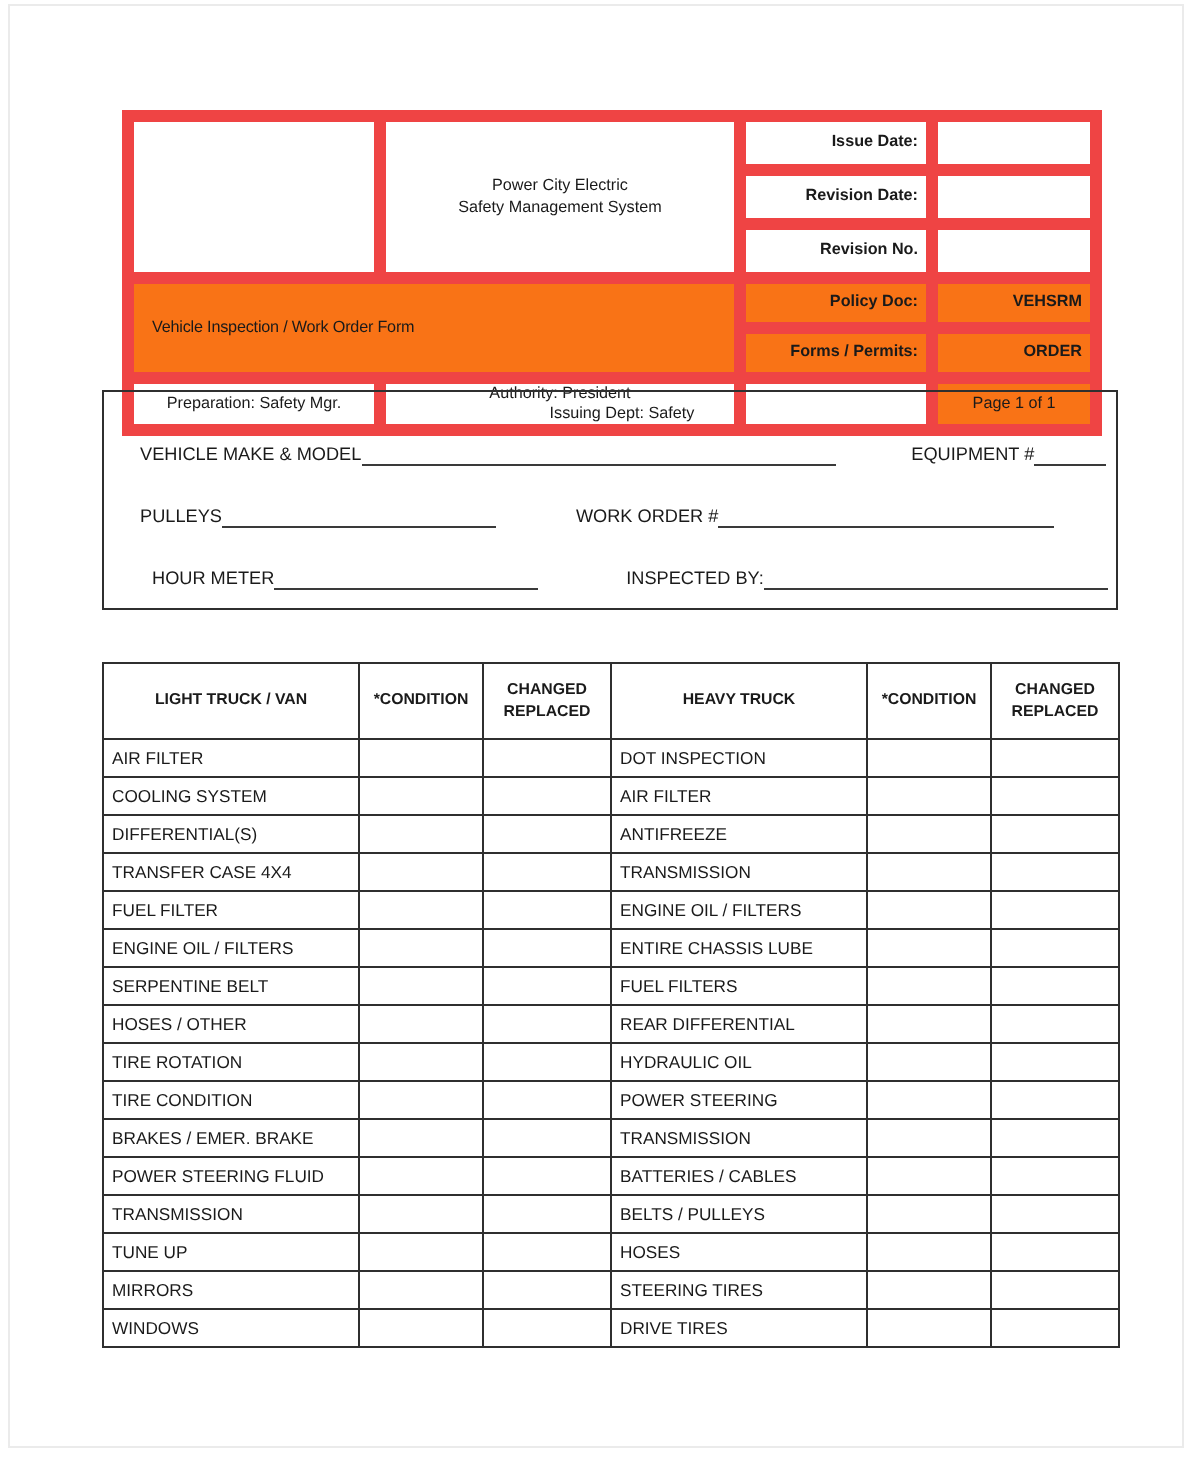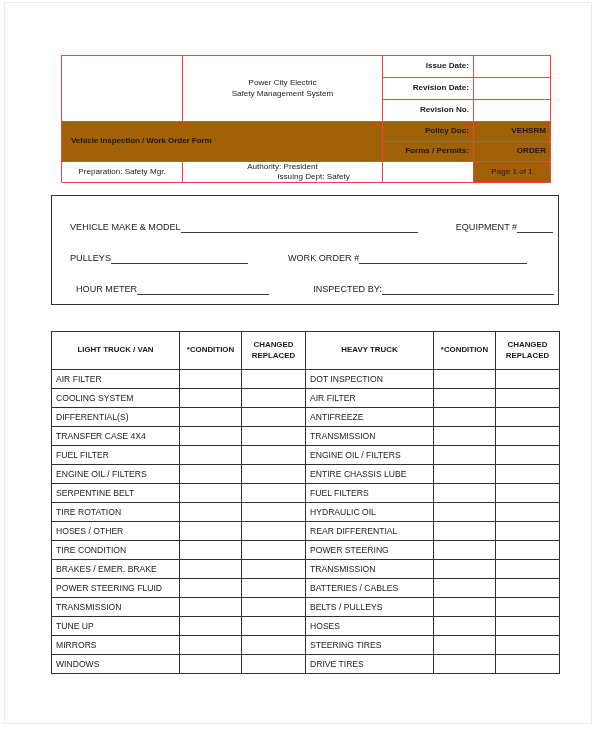--- a/index.html
+++ b/index.html
@@ -31,21 +31,21 @@
   
   #header-table {
     position: absolute;
     left: 56px;
     top: 52px;
     width: 490px;
     border-collapse: collapse;
     table-layout: fixed;
   }
   #header-table td {
-    border: 1px solid #ef4444;
+    border: 6px solid #ef4444;
     padding: 0 4px;
     vertical-align: middle;
     font-size: 8.1px;
     line-height: 1.25;
   }
   .hdr-logo { width: 112px; }
   .hdr-company {
     text-align: center;
     font-size: 10.2px;
     line-height: 1.75;
@@ -55,24 +55,24 @@
     text-align: right;
     font-size: 7.8px;
     font-weight: bold;
   }
   .hdr-val {
     width: 68px;
     text-align: right;
     font-size: 7.8px;
     font-weight: bold;
   }
-  .shaded { background: #a16207; }
+  .shaded { background: #f97316; }
   .hdr-title {
     font-size: 12.6px;
-    font-weight: bold;
+    font-weight: normal;
     padding-left: 9px !important;
     letter-spacing: -0.1px;
   }
   .hdr-foot {
     text-align: center;
     font-size: 7.6px;
     height: 17px;
   }
   .r-issue td { height: 21px; }
   .r-policy td { height: 19px; }
@@ -293,32 +293,32 @@
         </tr>
         <tr>
           <td class="col-item">SERPENTINE BELT</td>
           <td class="col-cond"></td>
           <td class="col-chg"></td>
           <td class="col-item">FUEL FILTERS</td>
           <td class="col-cond"></td>
           <td class="col-chg"></td>
         </tr>
         <tr>
+          <td class="col-item">HOSES / OTHER</td>
+          <td class="col-cond"></td>
+          <td class="col-chg"></td>
+          <td class="col-item">REAR DIFFERENTIAL</td>
+          <td class="col-cond"></td>
+          <td class="col-chg"></td>
+        </tr>
+        <tr>
           <td class="col-item">TIRE ROTATION</td>
           <td class="col-cond"></td>
           <td class="col-chg"></td>
           <td class="col-item">HYDRAULIC OIL</td>
-          <td class="col-cond"></td>
-          <td class="col-chg"></td>
-        </tr>
-        <tr>
-          <td class="col-item">HOSES / OTHER</td>
-          <td class="col-cond"></td>
-          <td class="col-chg"></td>
-          <td class="col-item">REAR DIFFERENTIAL</td>
           <td class="col-cond"></td>
           <td class="col-chg"></td>
         </tr>
         <tr>
           <td class="col-item">TIRE CONDITION</td>
           <td class="col-cond"></td>
           <td class="col-chg"></td>
           <td class="col-item">POWER STEERING</td>
           <td class="col-cond"></td>
           <td class="col-chg"></td>

